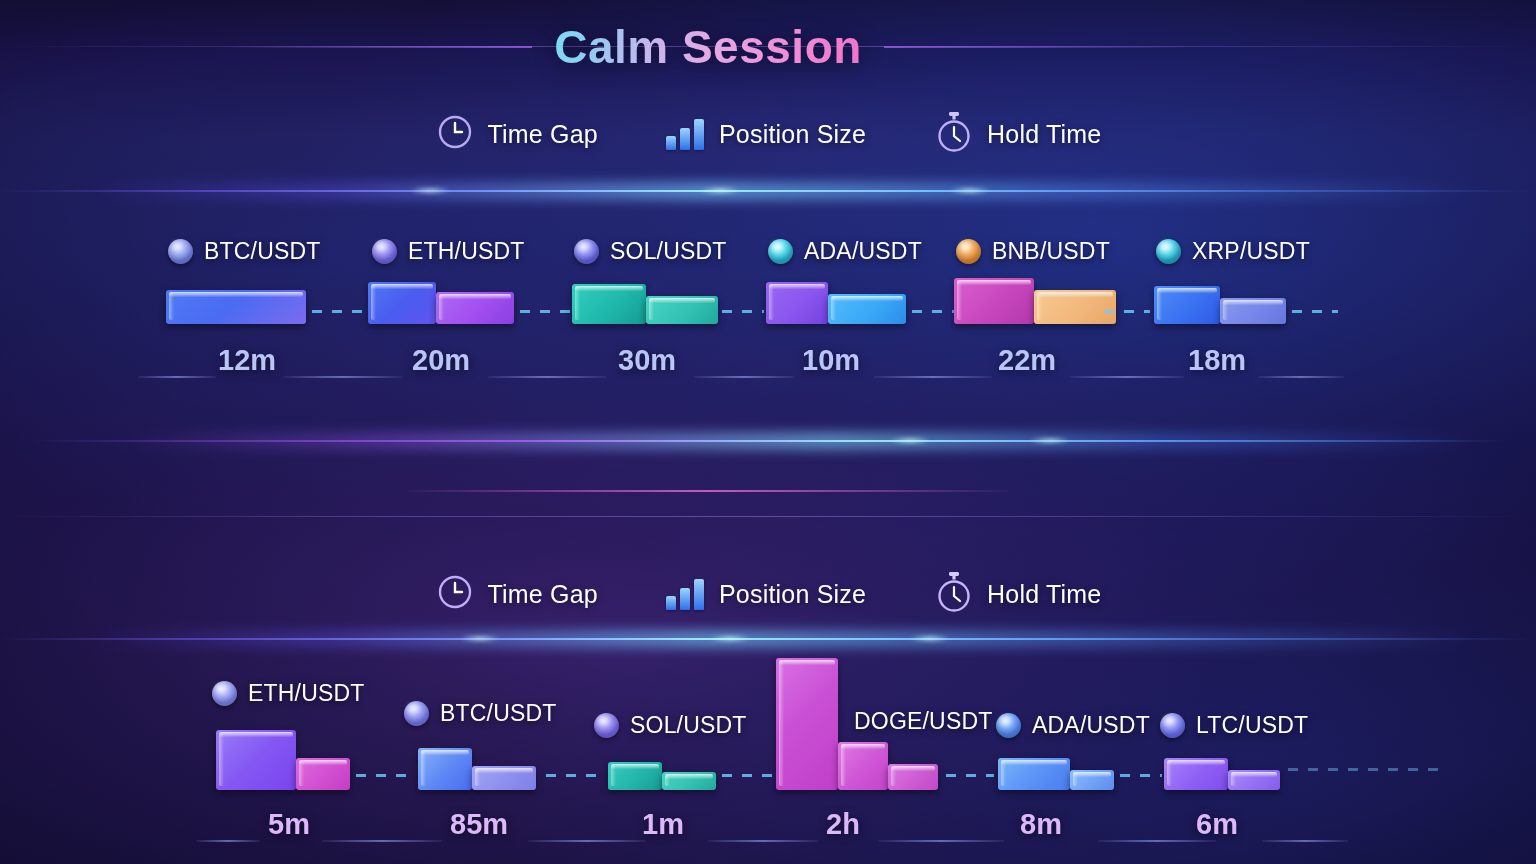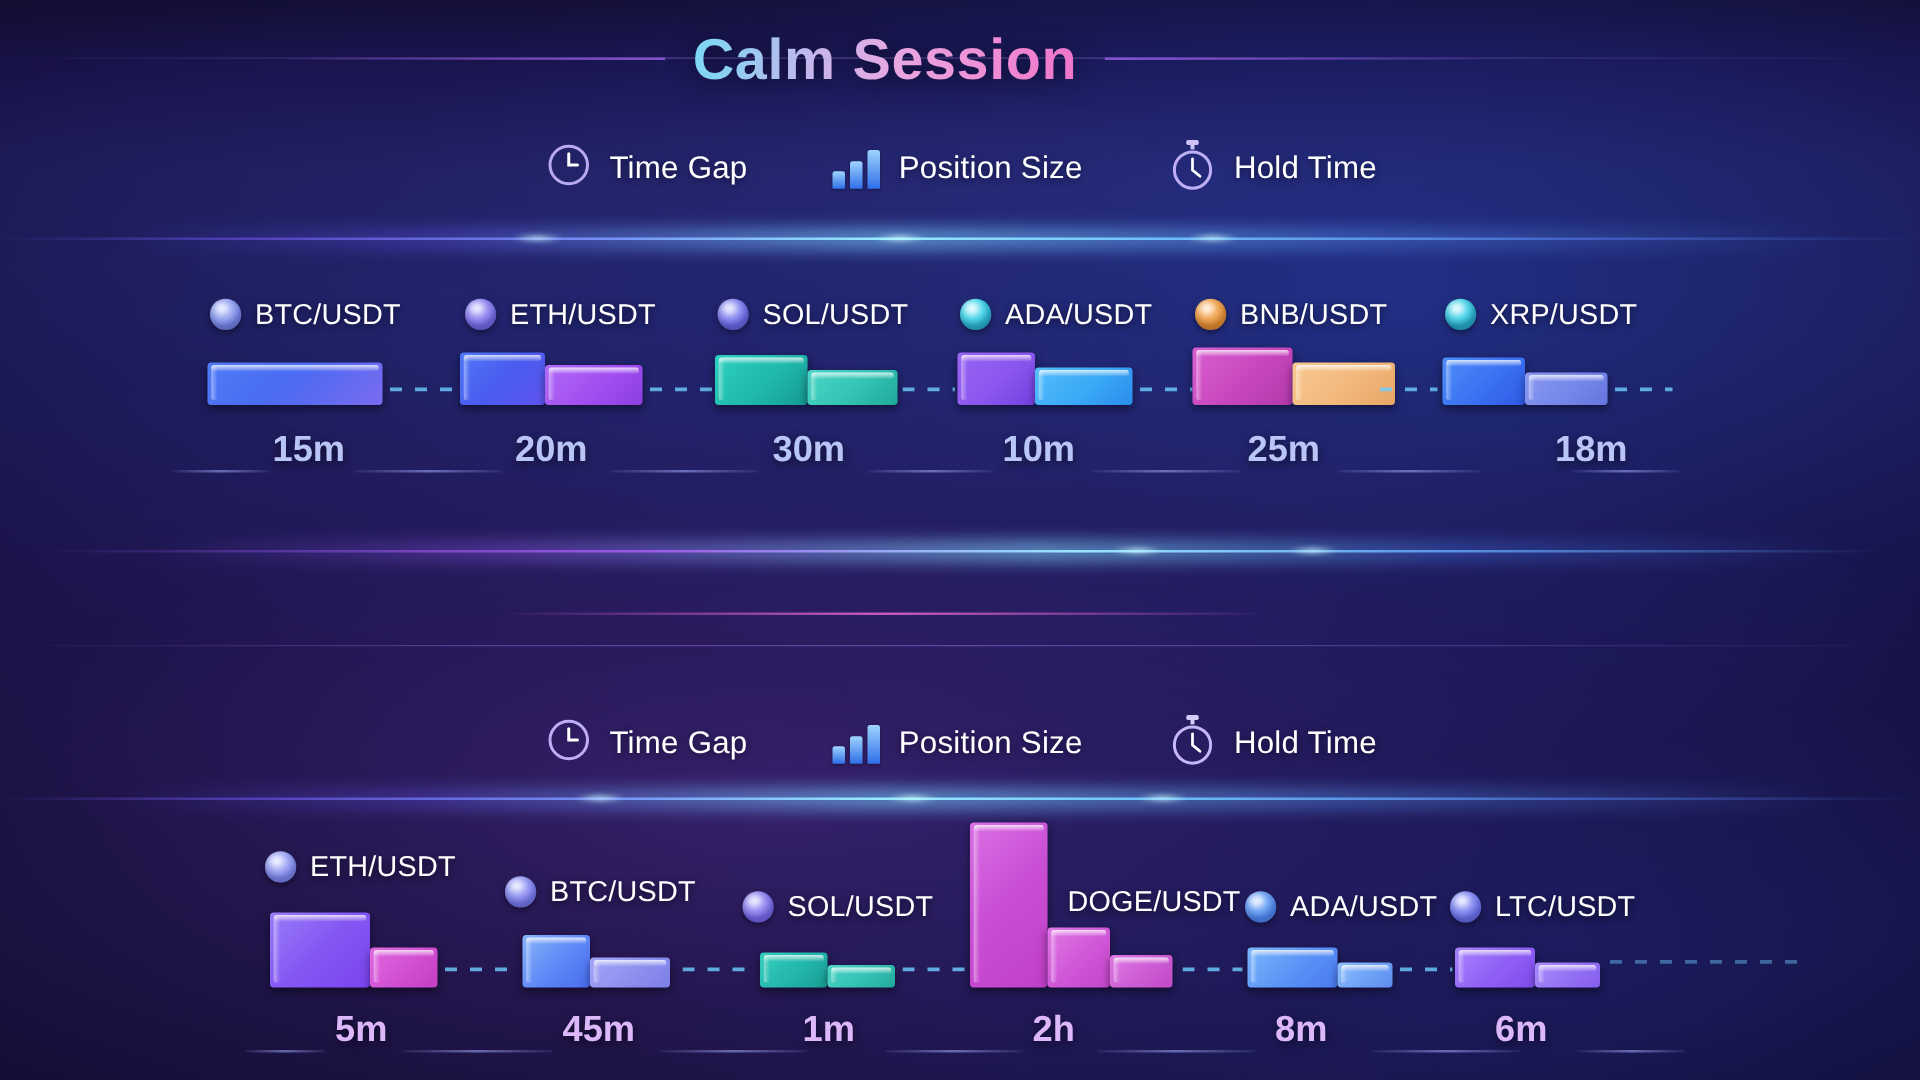--- a/index.html
+++ b/index.html
@@ -295,31 +295,31 @@
 </div>
 <div class="dashes" style="left:1104px; top:310px; width:46px;"></div>
 
 <div class="bars" style="left:1154px; top:286px; height:38px;">
   <div class="bar" style="width:66px; height:38px; background:linear-gradient(135deg,#4f8ef8 0%, #3a71f2 55%, #2f5ae6 100%);"></div>
   <div class="bar" style="width:66px; height:26px; background:linear-gradient(135deg,#8a9af0 0%, #7686ea 55%, #6675dd 100%);"></div>
 </div>
 <div class="dashes" style="left:1292px; top:310px; width:46px;"></div>
 
 <div class="tick" style="left:138px; top:376px; width:78px;"></div>
-<div class="tlabel calm-label" style="left:218px; top:344px;">15m</div>
+<div class="tlabel calm-label" style="left:218px; top:344px;">12m</div>
 <div class="tick" style="left:284px; top:376px; width:118px;"></div>
 <div class="tlabel calm-label" style="left:412px; top:344px;">20m</div>
 <div class="tick" style="left:488px; top:376px; width:118px;"></div>
 <div class="tlabel calm-label" style="left:618px; top:344px;">30m</div>
 <div class="tick" style="left:694px; top:376px; width:100px;"></div>
 <div class="tlabel calm-label" style="left:802px; top:344px;text-align:center;">10m</div>
 <div class="tick" style="left:874px; top:376px; width:118px;"></div>
-<div class="tlabel calm-label" style="left:998px; top:344px;">25m</div>
+<div class="tlabel calm-label" style="left:998px; top:344px;">22m</div>
 <div class="tick" style="left:1070px; top:376px; width:114px;"></div>
-<div class="tlabel calm-label" style="left:1244px; top:344px;">18m</div>
+<div class="tlabel calm-label" style="left:1188px; top:344px;">18m</div>
 <div class="tick" style="left:1258px; top:376px; width:86px;"></div>
 
 <div class="glow g2" style="top:428px;">
   <div class="halo"></div>
     <div class="core"></div>
   <div class="spark" style="left:880px;"></div>
   <div class="spark" style="left:1020px;"></div>
 </div>
 
 <div class="thin-rule" style="top:516px;"></div>
@@ -424,21 +424,21 @@
 
 <div class="bars" style="left:1164px; top:758px; height:32px;">
   <div class="bar" style="width:64px; height:32px; background:linear-gradient(135deg,#a884fb 0%, #8f5ff5 55%, #7f4cee 100%);"></div>
   <div class="bar" style="width:52px; height:20px; background:linear-gradient(135deg,#ab8dfa 0%, #9470f4 55%, #845dec 100%);"></div>
 </div>
 <div class="dashes" style="left:1288px; top:768px; width:150px; opacity:0.45;"></div>
 
 <div class="tick" style="left:196px; top:840px; width:64px;"></div>
 <div class="tlabel emo-label" style="left:268px; top:808px;">5m</div>
 <div class="tick" style="left:322px; top:840px; width:120px;"></div>
-<div class="tlabel emo-label" style="left:450px; top:808px;">45m</div>
+<div class="tlabel emo-label" style="left:450px; top:808px;">85m</div>
 <div class="tick" style="left:528px; top:840px; width:118px;"></div>
 <div class="tlabel emo-label" style="left:642px; top:808px;">1m</div>
 <div class="tick" style="left:708px; top:840px; width:110px;"></div>
 <div class="tlabel emo-label" style="left:826px; top:808px;">2h</div>
 <div class="tick" style="left:878px; top:840px; width:126px;"></div>
 <div class="tlabel emo-label" style="left:1020px; top:808px;">8m</div>
 <div class="tick" style="left:1098px; top:840px; width:118px;"></div>
 <div class="tlabel emo-label" style="left:1196px; top:808px;">6m</div>
 <div class="tick" style="left:1262px; top:840px; width:86px;"></div>
 

